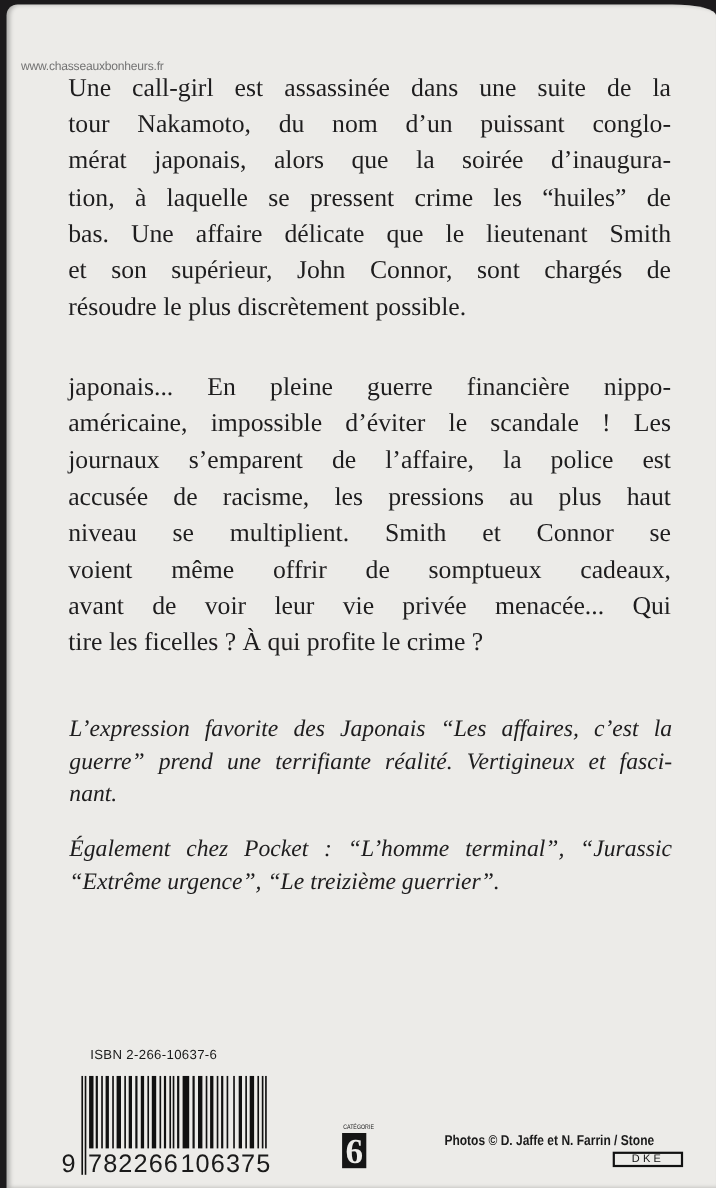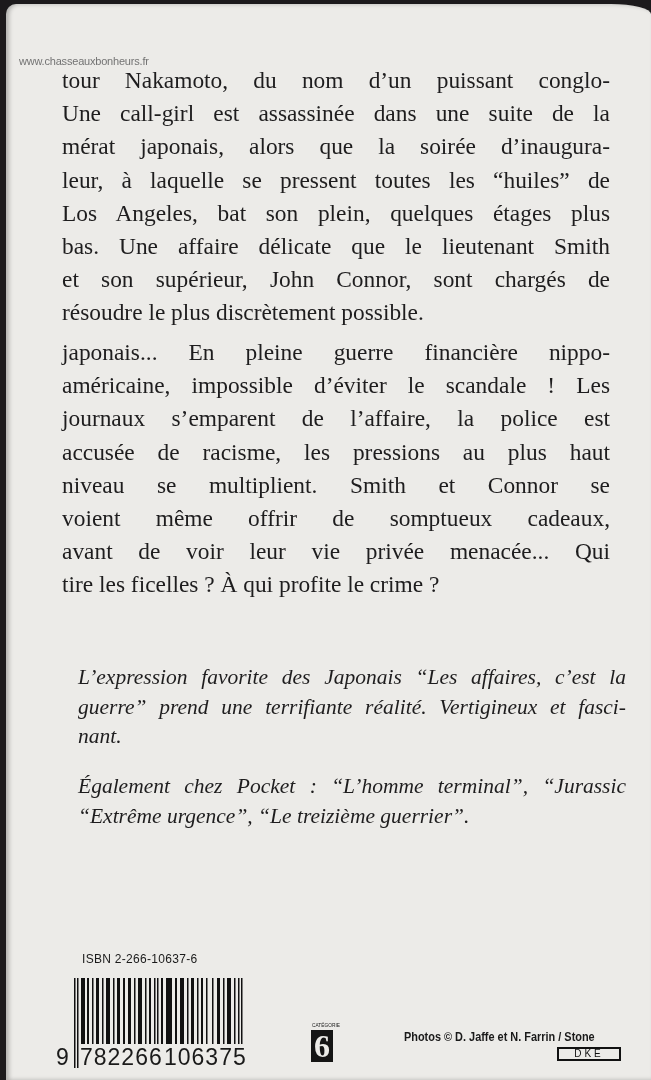--- a/index.html
+++ b/index.html
@@ -22,21 +22,21 @@
   .body-text {
     position:absolute; left:62px; width:548px;
     font-family:"Liberation Serif", serif; font-size:23.4px; line-height:33.2px;
     color:#1e1d1e; text-align:justify; margin:0;
   }
   .line { display:block; text-align:justify; text-align-last:justify; white-space:nowrap; }
   .line.last { text-align-last:left; }
   .italic-text {
     position:absolute; left:62px; width:548px;
     font-family:"Liberation Serif", serif; font-style:italic; font-size:21.5px; line-height:29.6px;
-    color:#1e1d1e; margin:16px;
+    color:#1e1d1e; margin:1px;
   }
   .isbn {
     position:absolute; left:82px; top:952px;
     font-family:"Liberation Sans", sans-serif; font-size:12px; color:#1a1a1a; letter-spacing:0.3px;
   }
   .barcode {
     position:absolute; left:72px; top:978px; width:180px; height:96px;
   }
   .ean-digits {
     position:absolute; left:55px; top:1044px; width:200px;
@@ -64,25 +64,24 @@
 </style>
 </head>
 <body>
 
 <div class="page">
 </div>
 
 <div class="watermark">www.chasseauxbonheurs.fr</div>
 
 <p class="body-text" style="top:64px;">
+  <span class="line">Une call-girl est assassinée dans une suite de la</span>
   <span class="line">tour Nakamoto, du nom d’un puissant conglo-</span>
-  <span class="line">Une call-girl est assassinée dans une suite de la</span>
   <span class="line">mérat japonais, alors que la soirée d’inaugura-</span>
-  <span class="line">leur, à laquelle se pressent toutes les “huiles” de</span>
-  <span class="line">Los Angeles, bat son plein, quelques étages plus</span>
+  <span class="line">tion, à laquelle se pressent crime les “huiles” de</span>
   <span class="line">bas. Une affaire délicate que le lieutenant Smith</span>
   <span class="line">et son supérieur, John Connor, sont chargés de</span>
   <span class="line last">résoudre le plus discrètement possible.</span>
 </p>
 
 <p class="body-text" style="top:336px;">
   <span class="line">japonais... En pleine guerre financière nippo-</span>
   <span class="line">américaine, impossible d’éviter le scandale ! Les</span>
   <span class="line">journaux s’emparent de l’affaire, la police est</span>
   <span class="line">accusée de racisme, les pressions au plus haut</span>

